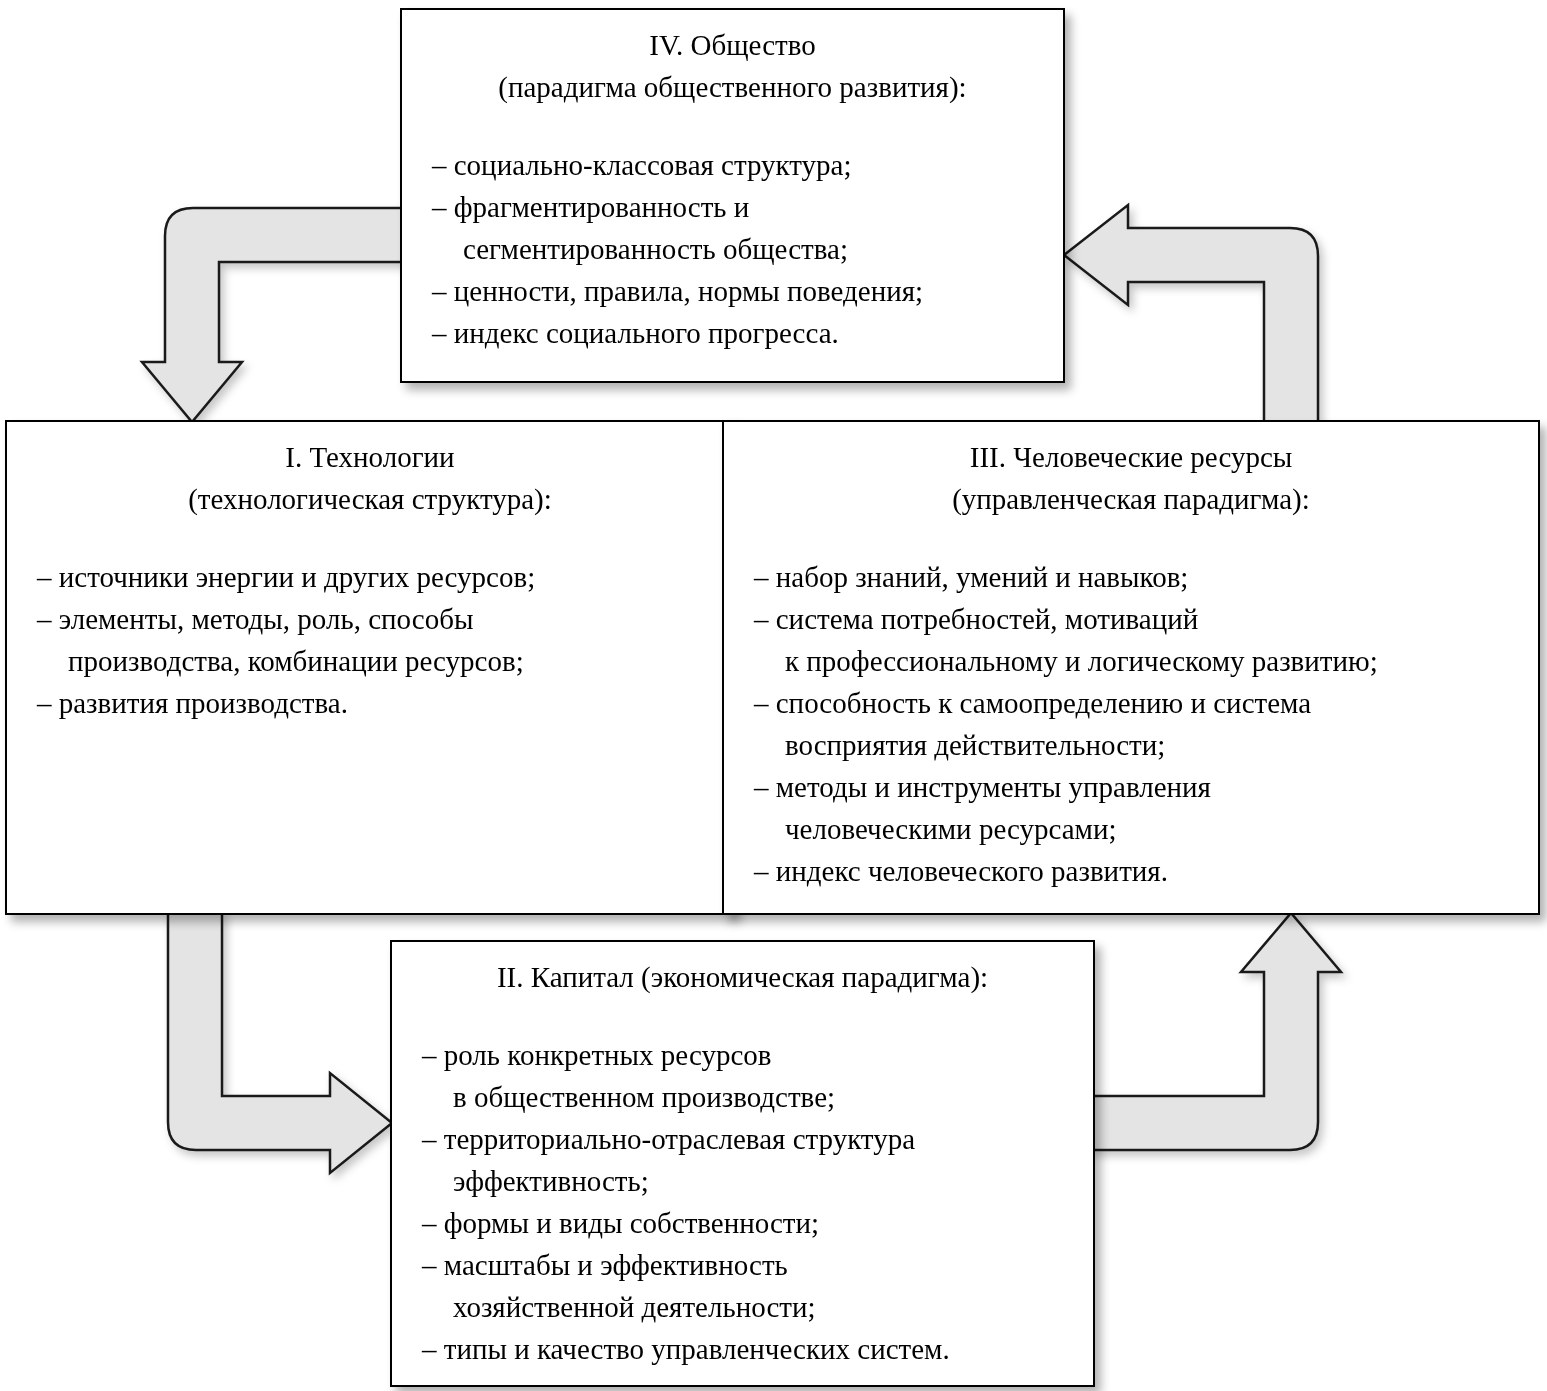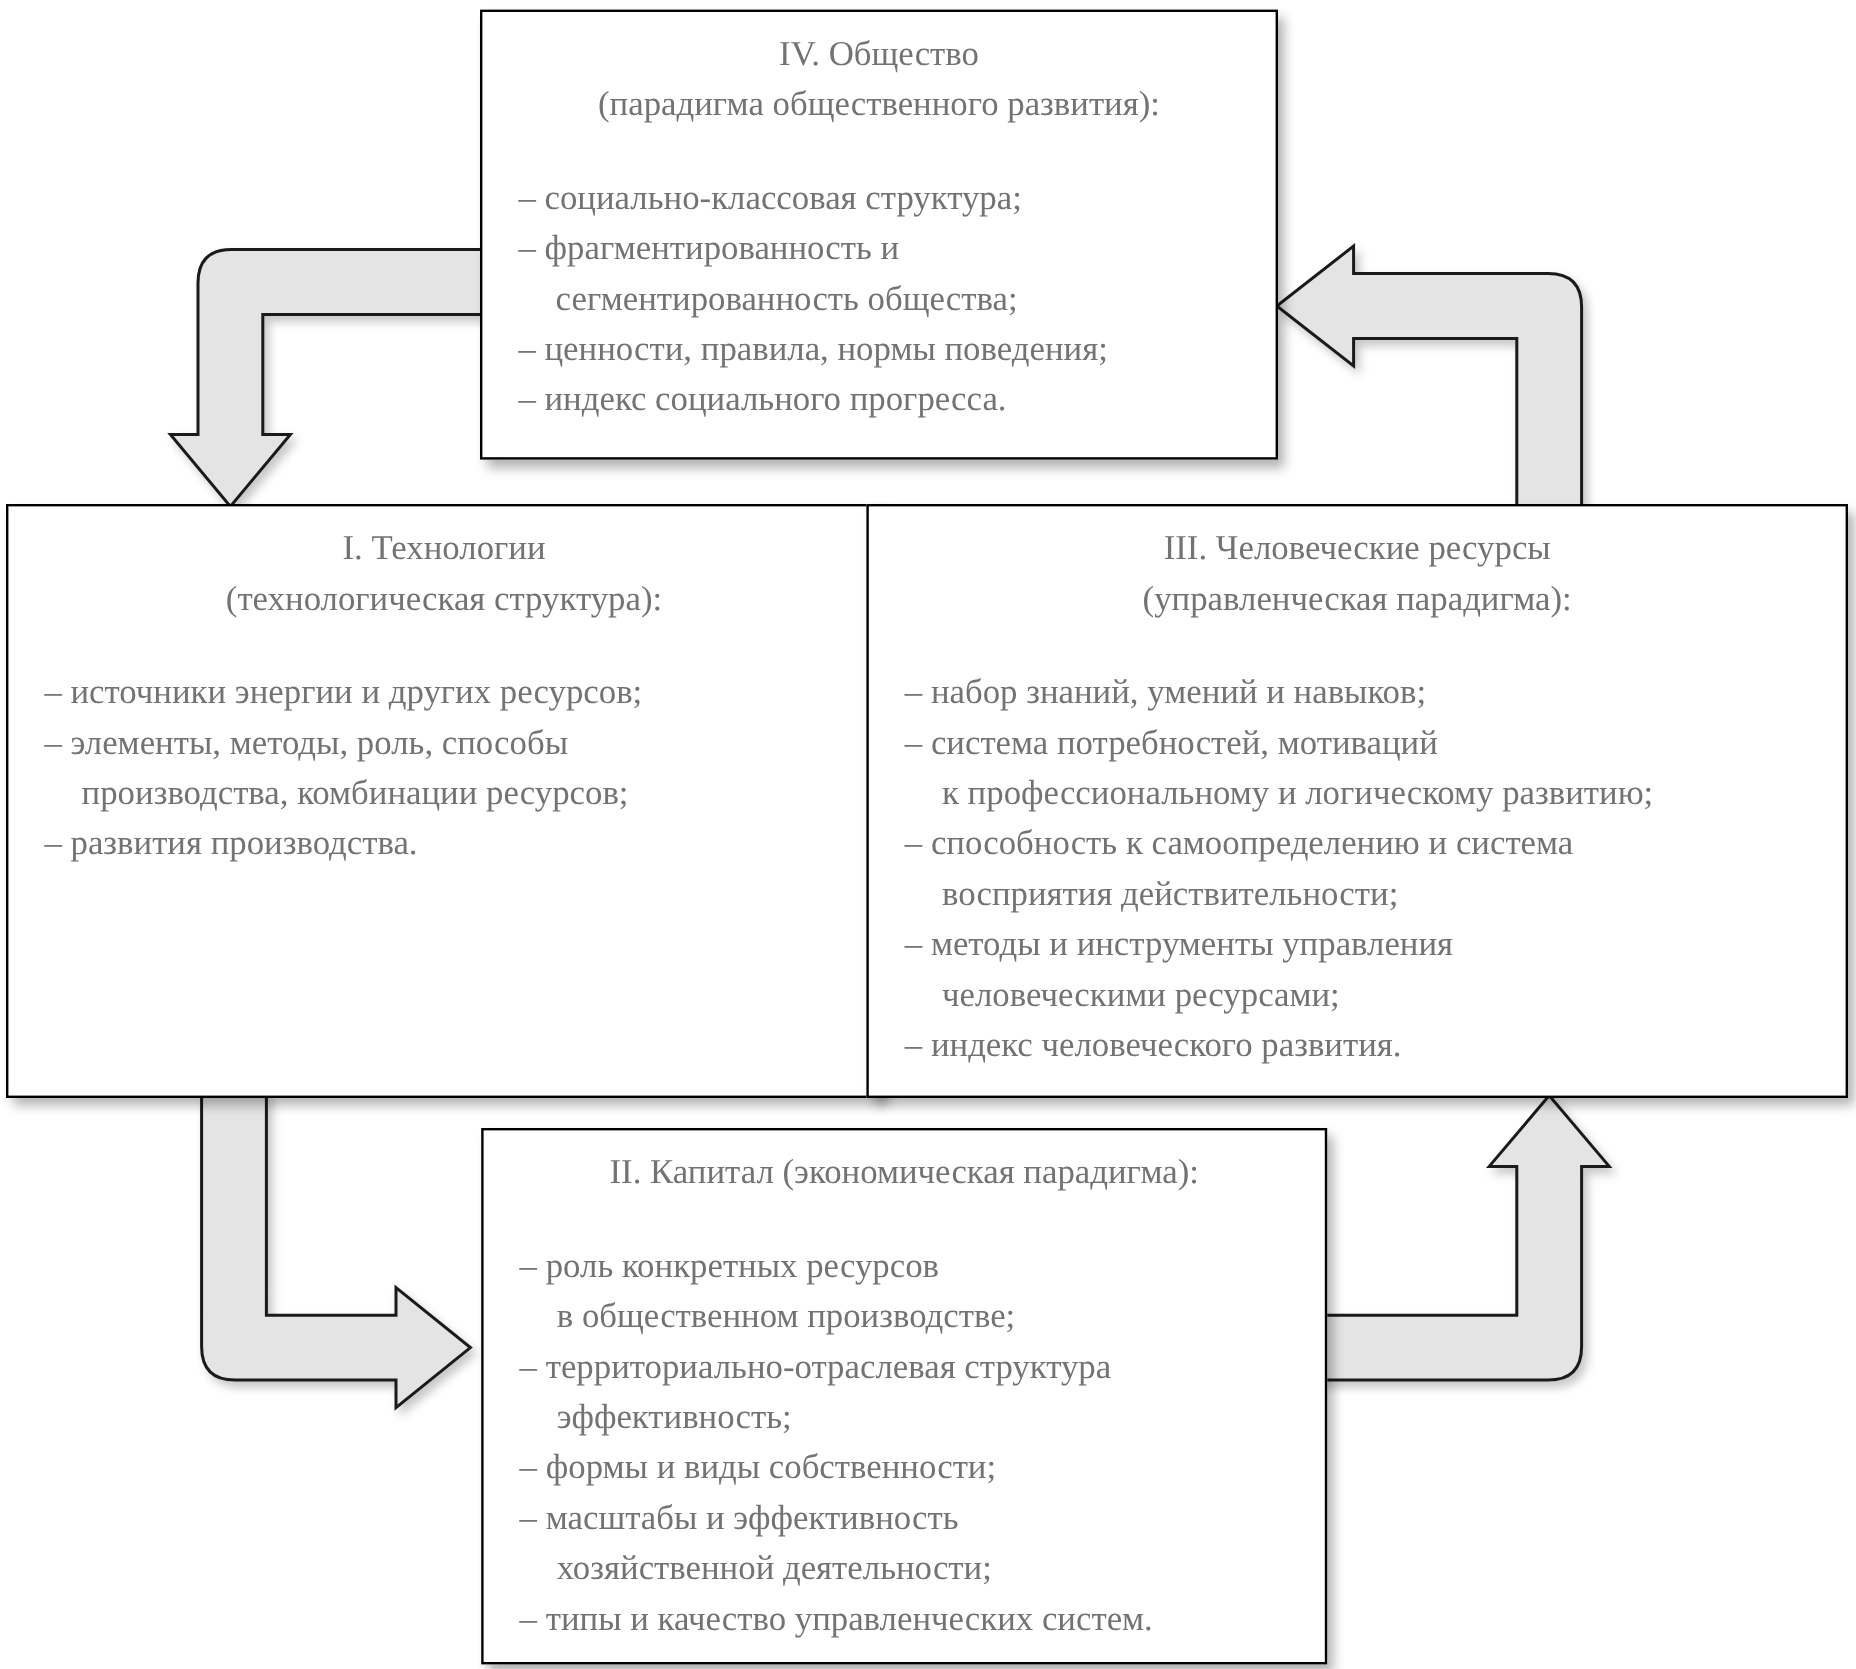--- a/index.html
+++ b/index.html
@@ -2,21 +2,21 @@
 <html><head>
 <meta charset="utf-8">
 <style>
   html, body { margin: 0; padding: 0; background: #ffffff; }
   .canvas {
     position: relative;
     width: 1547px;
     height: 1391px;
     background: #ffffff;
     font-family: "Liberation Serif", "DejaVu Serif", serif;
-    color: #737373;
+    color: #000000;
     overflow: hidden;
   }
   .arrow-layer {
     position: absolute;
     left: 0; top: 0;
     width: 1547px; height: 1391px;
     z-index: 1;
   }
   .arrow-layer path {
     stroke: #1a1a1a;
@@ -39,21 +39,21 @@
   .box-items { }
   .item {
     padding-left: 61px;
     text-indent: -31px;
     padding-right: 18px;
     white-space: pre-line;
   }
   #box-society        { left: 400px; top: 8px;   width: 665px; height: 375px; }
   #box-technology     { left: 5px;   top: 420px; width: 730px; height: 495px; }
   #box-human          { left: 722px; top: 420px; width: 818px; height: 495px; }
-  #box-capital        { left: 401px; top: 940px; width: 705px; height: 447px; }
+  #box-capital        { left: 390px; top: 940px; width: 705px; height: 447px; }
 </style>
 </head>
 <body>
 
 <div class="canvas">
 
   <svg class="arrow-layer" viewBox="0 0 1547 1391" xmlns="http://www.w3.org/2000/svg">
     <path d="M 405 208 L 193 208 Q 165 208 165 236 L 165 362 L 142 362 L 192 422 L 242 362 L 219 362 L 219 262 L 405 262 Z" fill="#e4e4e4"></path>
     <path d="M 168 910 L 168 1122 Q 168 1150 196 1150 L 330 1150 L 330 1173 L 392 1123 L 330 1073 L 330 1096 L 222 1096 L 222 910 Z" fill="#e4e4e4"></path>
     <path d="M 1090 1096 L 1264 1096 L 1264 972 L 1241 972 L 1291 913 L 1341 972 L 1318 972 L 1318 1122 Q 1318 1150 1290 1150 L 1090 1150 Z" fill="#e4e4e4"></path>

